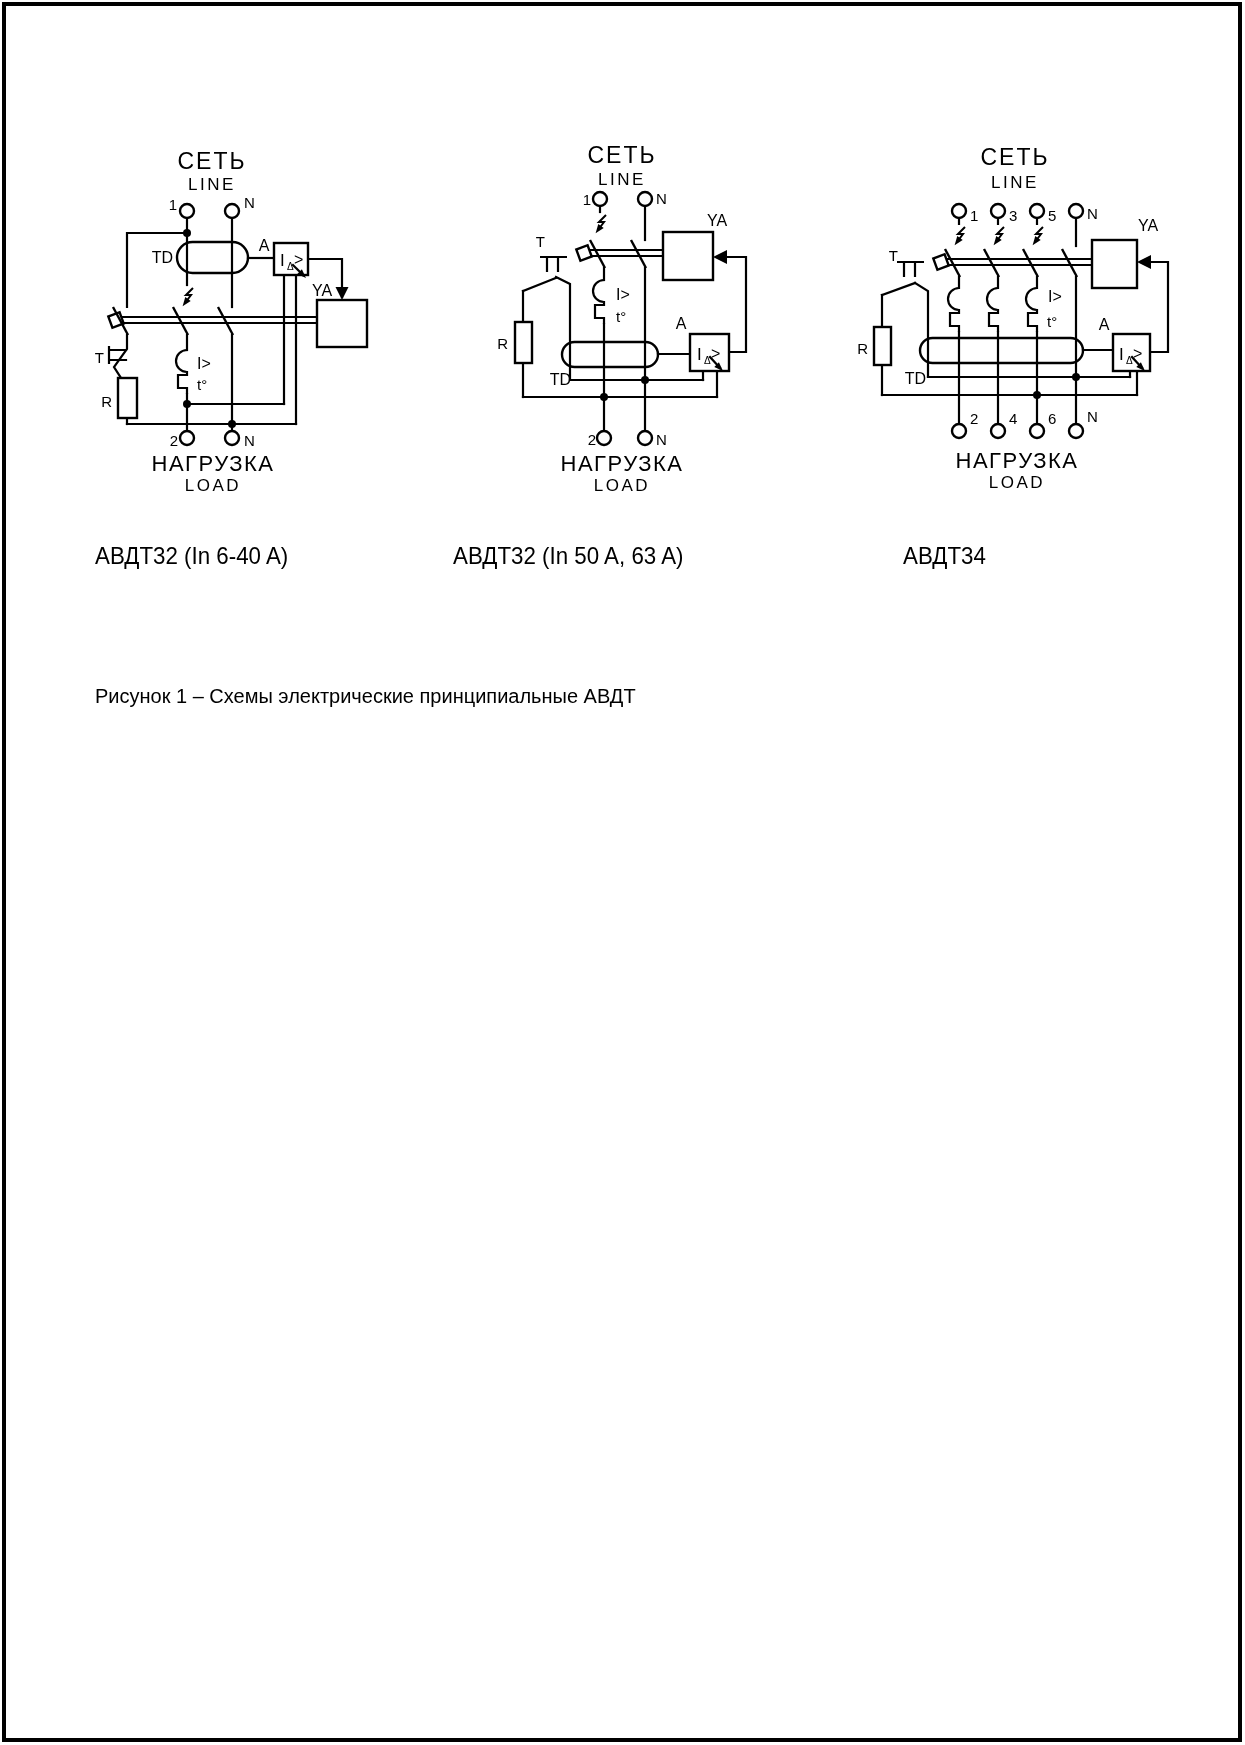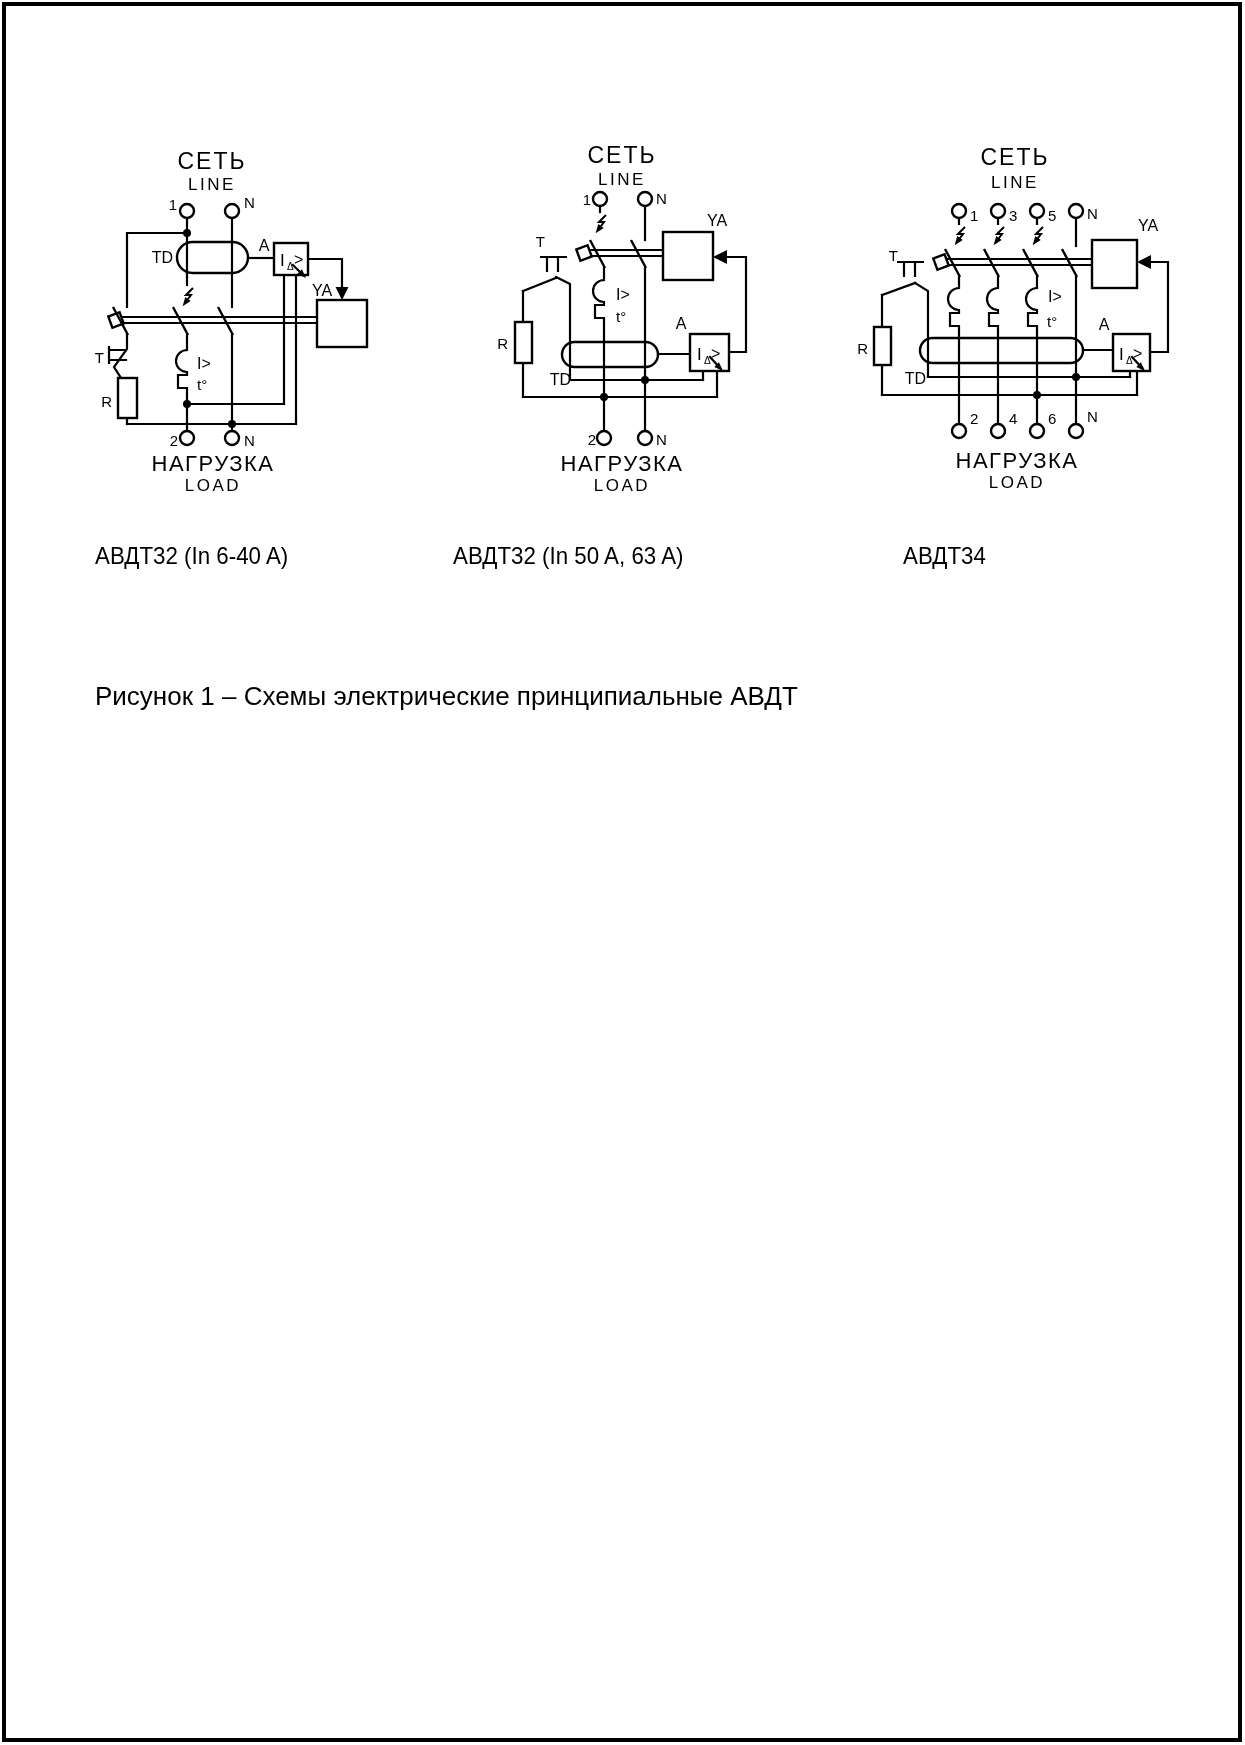--- a/index.html
+++ b/index.html
@@ -4,21 +4,21 @@
 <style>
   html,body{margin:0;padding:0;background:#fff;}
   body{width:1245px;height:1745px;position:relative;font-family:"Liberation Sans",sans-serif;color:#000;}
   .page-border{position:absolute;left:2px;top:2px;right:3px;bottom:3px;border:4px solid #000;}
   svg{position:absolute;left:0;top:0;}
   svg text{font-family:"Liberation Sans",sans-serif;fill:#000;}
   .stroke{stroke:#000;stroke-width:2.2;fill:none;stroke-linecap:square;}
   .stroke-box{stroke:#000;stroke-width:2.4;fill:#fff;}
   .stroke-oval{stroke:#000;stroke-width:2.4;fill:none;}
   .caption{position:absolute;font-size:24px;line-height:26px;white-space:nowrap;transform:scaleX(0.93);transform-origin:left top;}
-  .figcaption{position:absolute;font-size:26px;line-height:28px;white-space:nowrap;}
+  .figcaption{position:absolute;font-size:20px;line-height:28px;white-space:nowrap;}
   .t-net{font-size:23px;letter-spacing:2px;}
   .t-sub{font-size:17px;letter-spacing:2.5px;}
   .t-load{font-size:22px;letter-spacing:1.5px;}
   .t-lbl{font-size:15px;}
   .t-lbl2{font-size:16px;}
   .t-relay{font-size:17px;}
   .t-relay-sub{font-size:10px;}
 </style>
 </head>
 <body>

